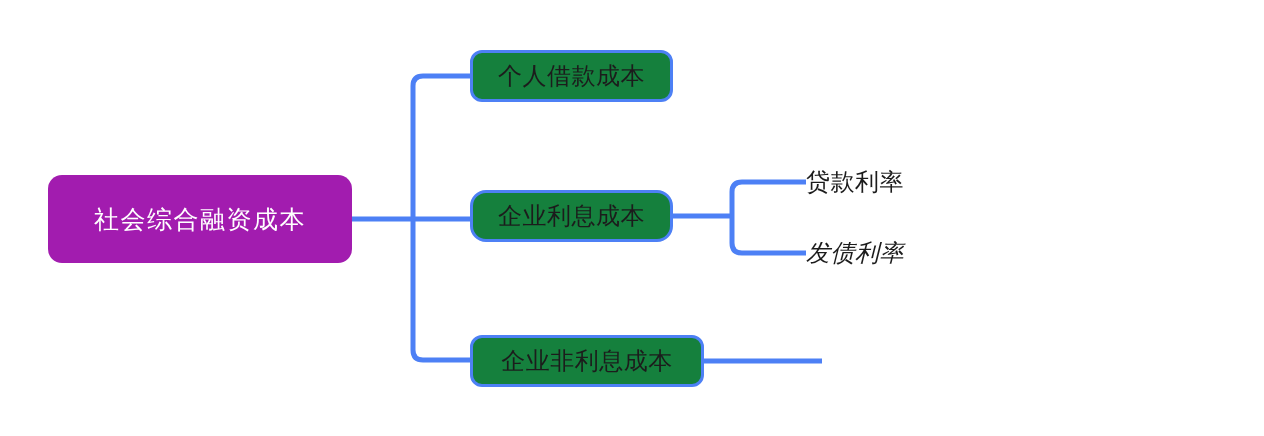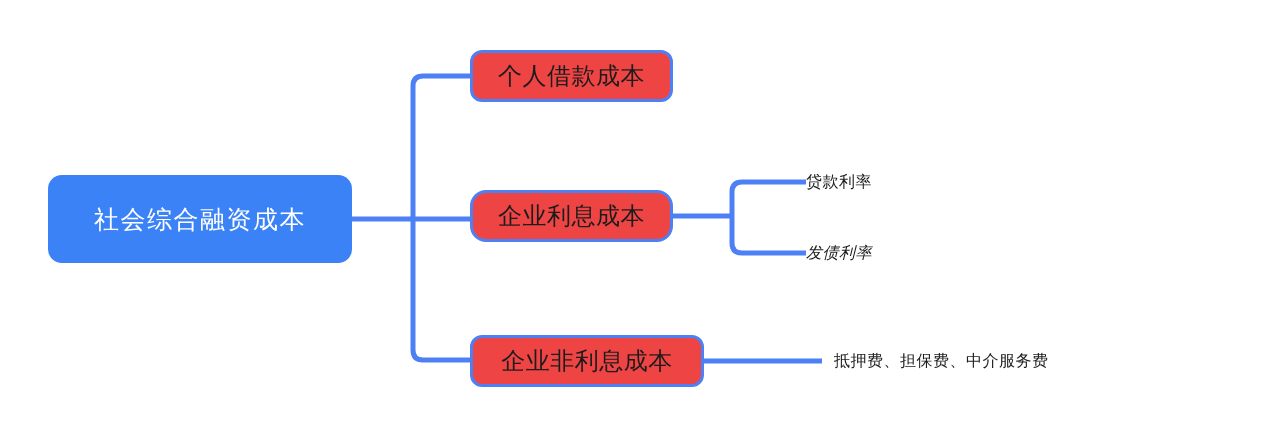--- a/index.html
+++ b/index.html
@@ -32,29 +32,29 @@
     align-items: center;
     justify-content: center;
     white-space: nowrap;
   }
   
   #root-node {
     left: 48px;
     top: 175px;
     width: 304px;
     height: 88px;
-    background: #3b82f6;
+    background: #a21caf;
     border-radius: 14px;
     color: #ffffff;
     font-size: 25px;
     letter-spacing: 1.5px;
   }
   
   .branch-node {
-    background: #ef4444;
+    background: #15803d;
     border: 3px solid #4d80f5;
     border-radius: 12px;
     color: #1c1c1c;
     font-size: 24px;
     letter-spacing: 0.5px;
     height: 52px;
   }
   #branch-node-1 {
     left: 470px;
     top: 50px;
@@ -67,21 +67,21 @@
     border-radius: 16px;
   }
   #branch-node-3 {
     left: 470px;
     top: 335px;
     width: 234px;
   }
   
   .leaf-node {
     color: #1c1c1c;
-    font-size: 16px;
+    font-size: 24px;
     letter-spacing: 0.5px;
     justify-content: flex-start;
     height: 34px;
   }
   #leaf-node-1 {
     left: 806px;
     top: 165px;
     width: 200px;
   }
   #leaf-node-2 {
@@ -131,15 +131,14 @@
   <div class="node branch-node" id="branch-node-1">个人借款成本</div>
 
   <div class="node branch-node" id="branch-node-2">企业利息成本</div>
 
   <div class="node branch-node" id="branch-node-3">企业非利息成本</div>
 
   <div class="node leaf-node" id="leaf-node-1">贷款利率</div>
 
   <div class="node leaf-node" id="leaf-node-2">发债利率</div>
 
-  <div class="node leaf-node" id="leaf-node-3">抵押费、担保费、中介服务费</div>
 
 </div>
 
 </body></html>

